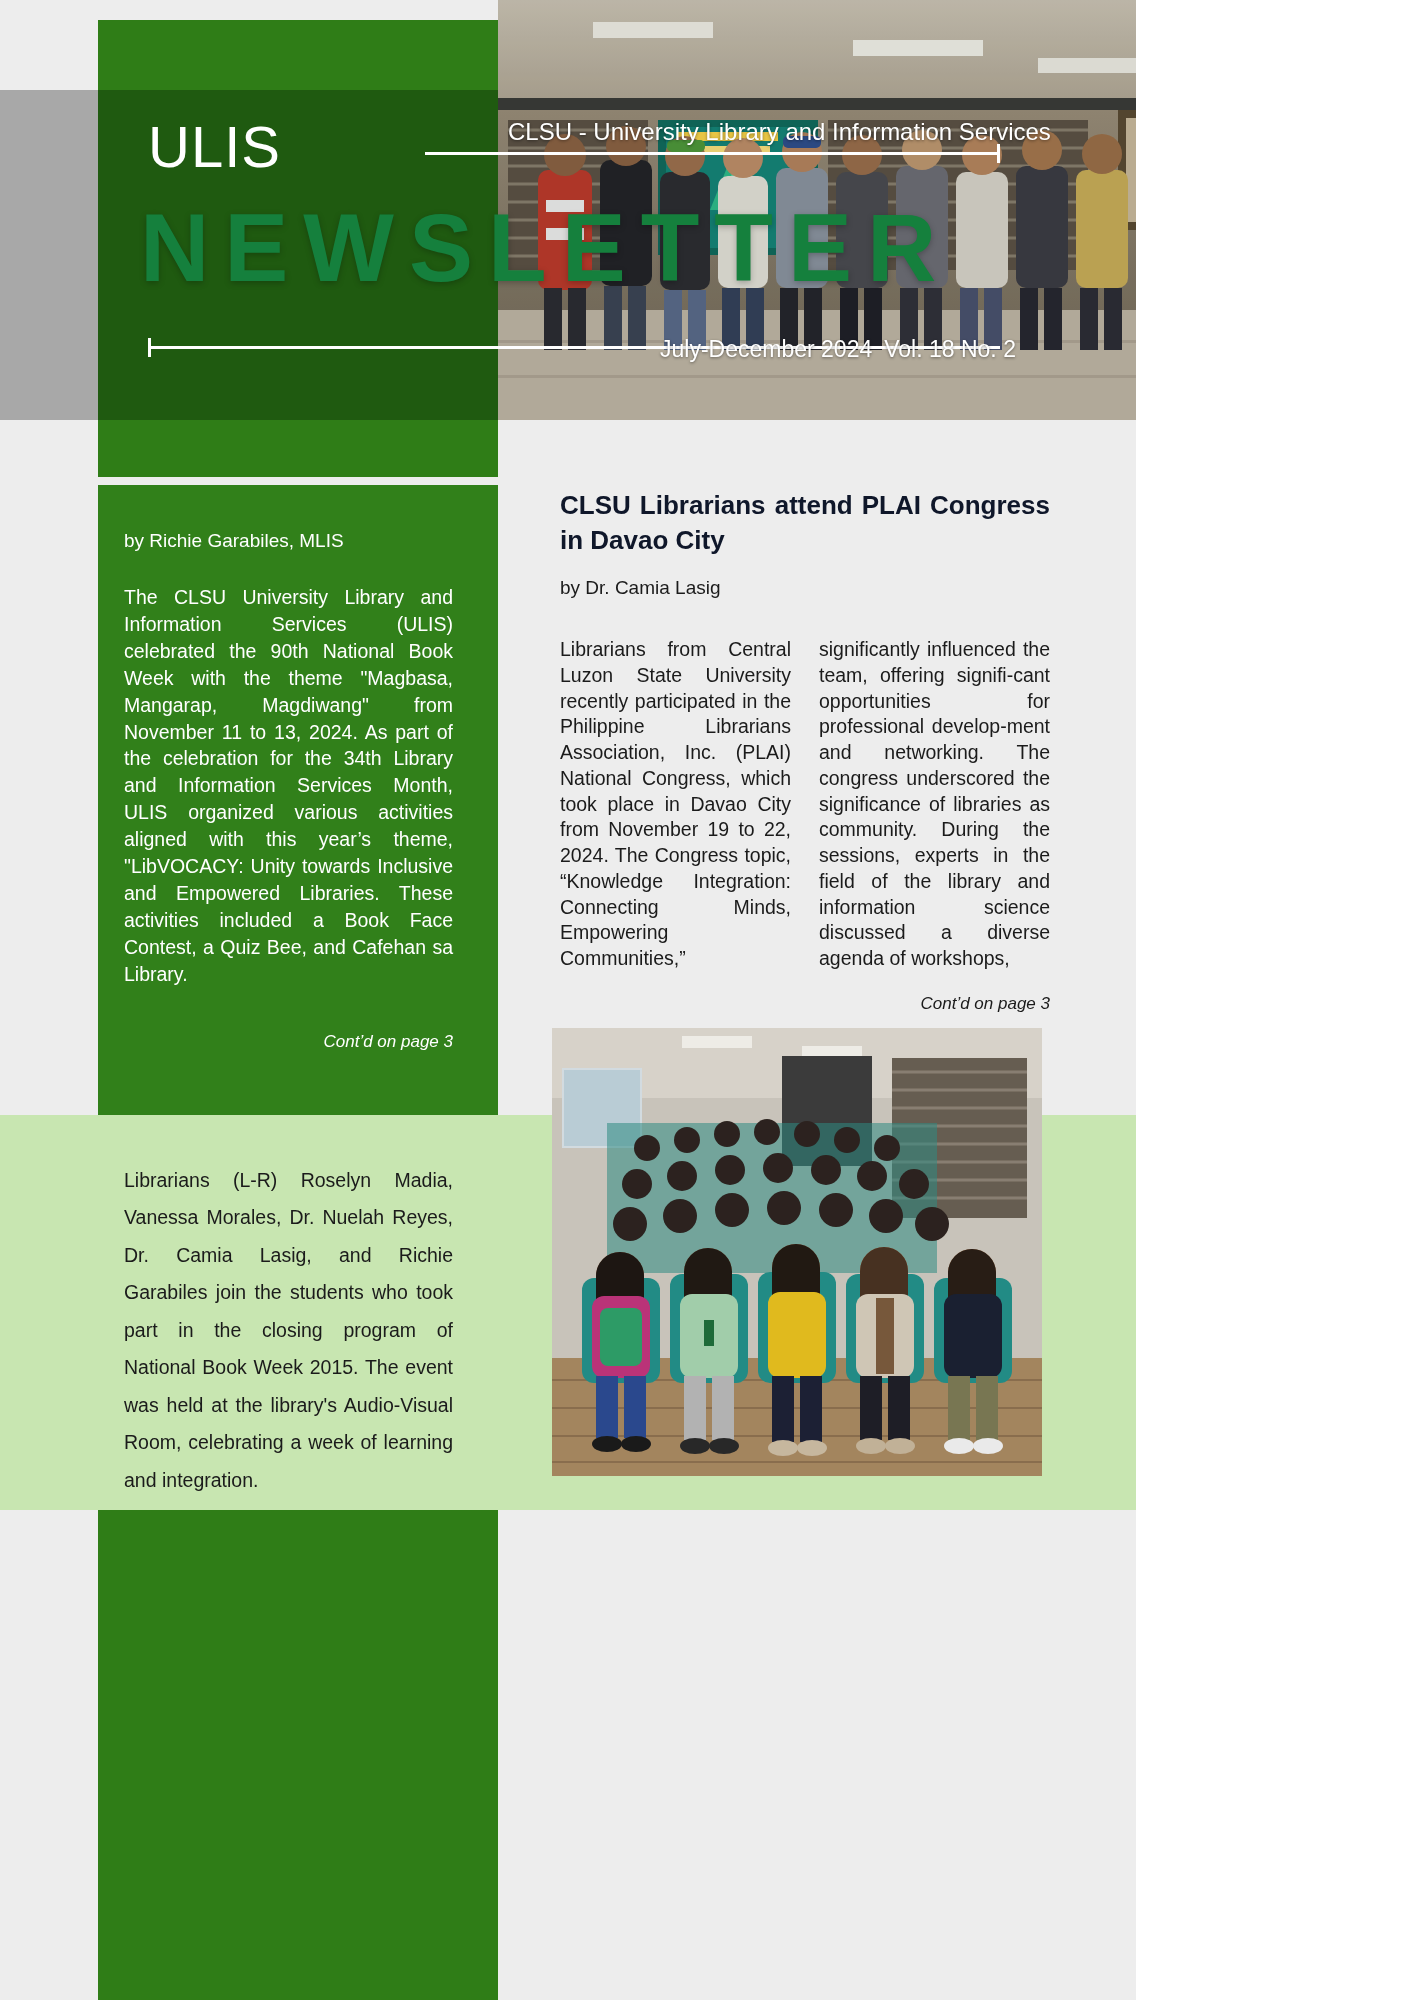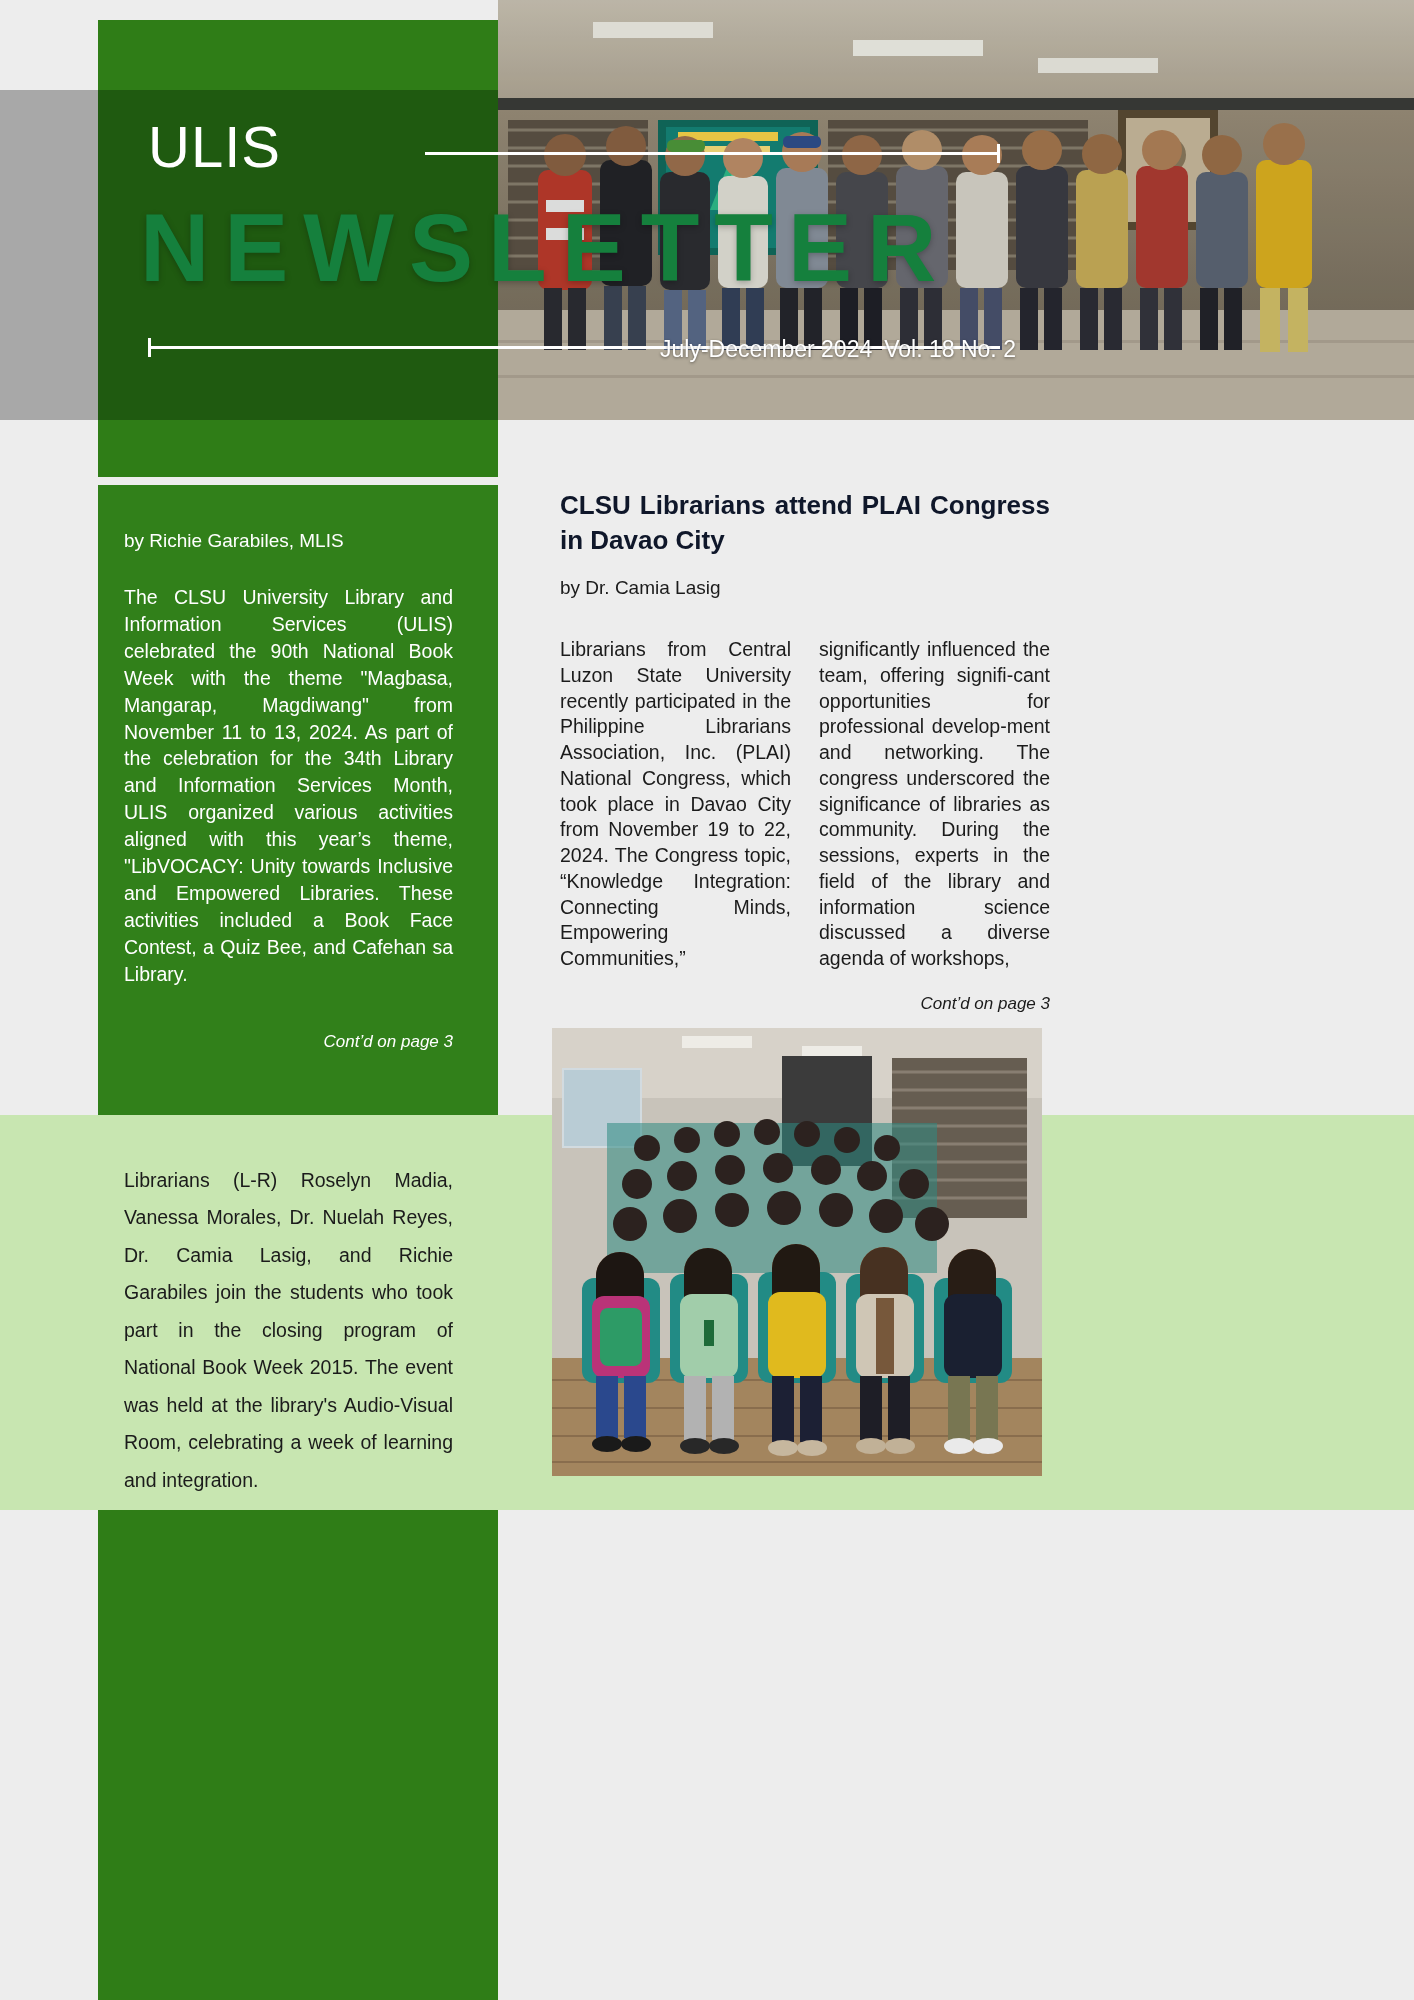--- a/index.html
+++ b/index.html
@@ -5,21 +5,21 @@
   html, body {
     margin: 0;
     padding: 0;
     background: #ffffff;
   }
   body {
     font-family: "Liberation Sans", sans-serif;
   }
   #page {
     position: relative;
-    width: 1414px;
+    width: 1136px;
     height: 2000px;
     overflow: hidden;
     background: #ededed;
   }
 
   
   .bg-page-white {
     position: absolute;
     inset: 0;
     background: #ededed;
@@ -440,20 +440,21 @@
             <rect x="762" y="288" width="20" height="64" fill="#d8c46a"></rect>
             <rect x="790" y="288" width="20" height="64" fill="#d8c46a"></rect>
           </g>
       </g>
       <rect x="0" y="0" width="916" height="420" fill="rgba(20,28,16,0.10)"></rect>
     </svg>
   </div>
 
   <div class="ulis-word">ULIS</div>
   <div class="rule-top"></div>
+  <div class="masthead-sub">CLSU - University Library and Information Services</div>
   <div class="newsletter-word">NEWSLETTER</div>
   <div class="rule-bottom"></div>
   <div class="masthead-meta">
     <span>July-December 2024</span><span class="vol">Vol. 18 No. 2</span>
   </div>
 
   <div class="left-article">
     <div class="left-byline">by Richie Garabiles, MLIS</div>
     <p class="left-body">The CLSU University Library and Information Services (ULIS) celebrated the 90th National Book Week with the theme "Magbasa, Mangarap, Magdiwang" from November 11 to 13, 2024. As part of the celebration for the 34th Library and Information Services Month, ULIS organized various activities aligned with this year’s theme, "LibVOCACY: Unity towards Inclusive and Empowered Libraries. These activities included a Book Face Contest, a Quiz Bee, and Cafehan sa Library.</p>
     <div class="left-contd">Cont’d on page 3</div>

